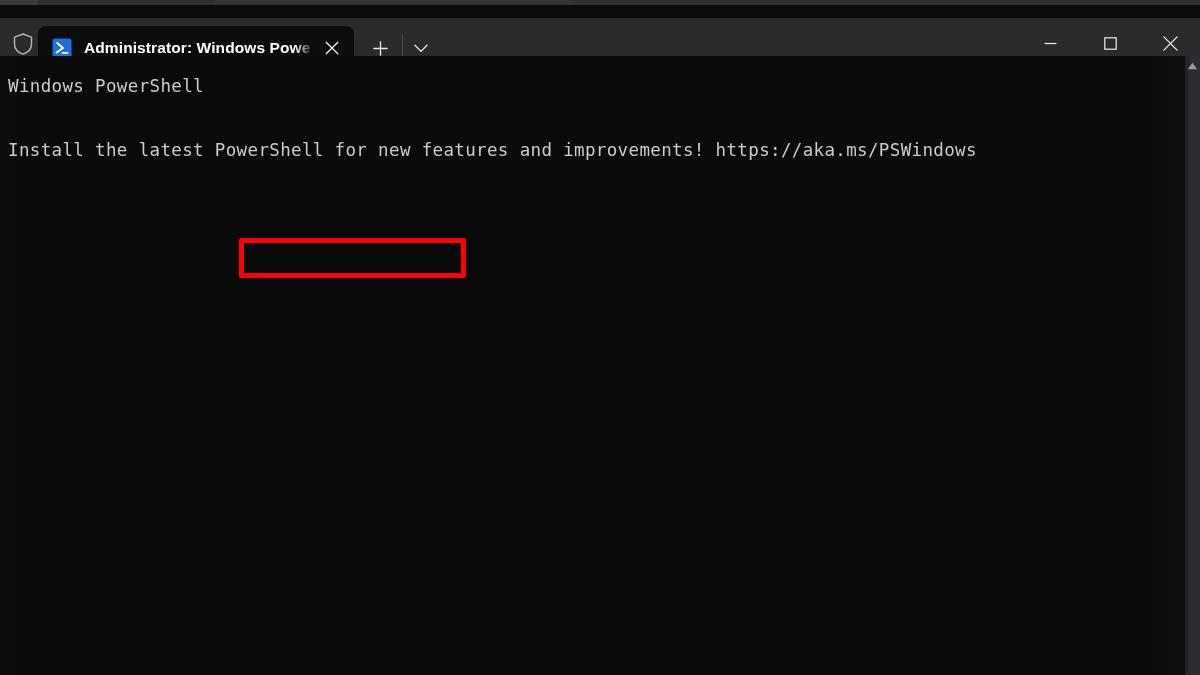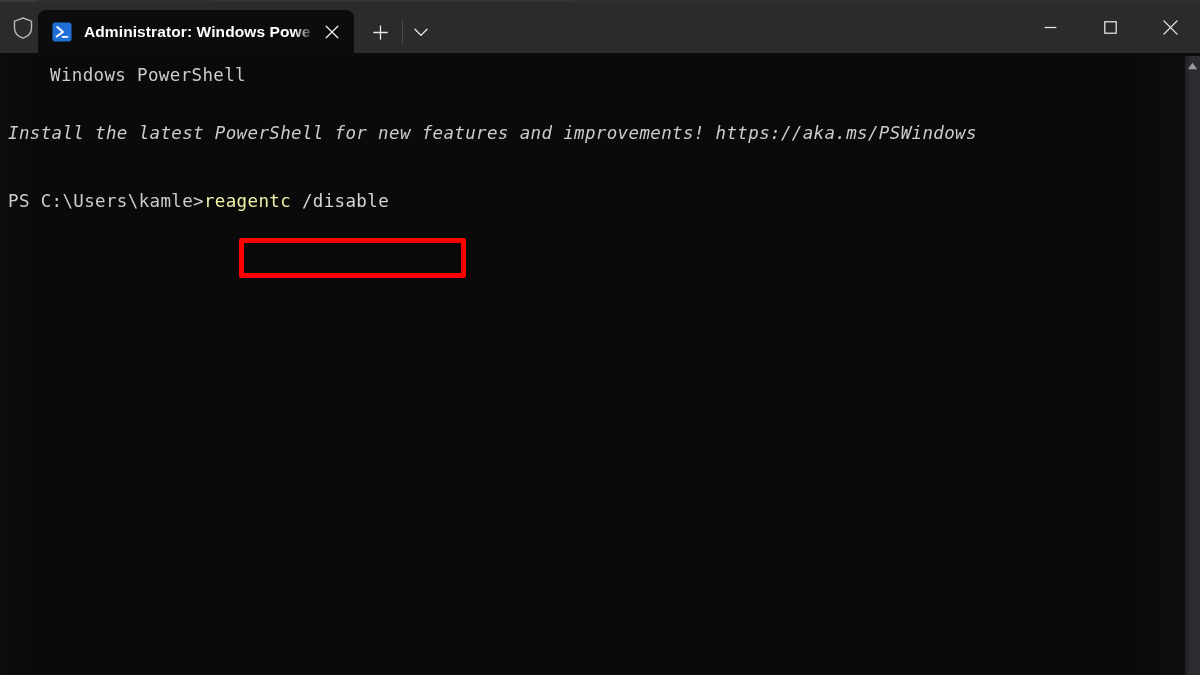--- a/index.html
+++ b/index.html
@@ -42,21 +42,21 @@
     position: absolute;
     top: 0; left: 215px;
     width: 360px;
     height: 4px;
     background: #343434;
   }
 
   
   .titlebar {
     position: absolute;
-    top: 2px; left: 0;
+    top: 18px; left: 0;
     width: 1200px;
     height: 51px;
     background: #2b2b2b;
     display: flex;
     align-items: flex-end;
   }
 
   .shield-slot {
     position: absolute;
     left: 10px;
@@ -183,23 +183,23 @@
   .line {
     position: absolute;
     left: 0;
     white-space: pre;
     font-family: "DejaVu Sans Mono", "Liberation Mono", monospace;
     font-size: 17.5px;
     line-height: 21px;
     letter-spacing: 0.35px;
     color: #cccccc;
   }
-  .l0 { top: 9px; margin-left: 42px; }
+  .l0 { top: 20px; }
   .l1 { top: 33px; }
-  .l3 { top: 67px; font-style: italic; }
+  .l3 { top: 84px; }
   .l5 { top: 135px; }
 
   .cmd-token { color: #f0f0a8; }
   .arg-token { color: #d6d6d6; }
 
   .redbox {
     position: absolute;
     left: 239px;
     top: 182px;
     width: 227px;
@@ -303,21 +303,20 @@
   <div class="terminal">
     <div class="term-shade-a"></div>
 
     <div class="screen">
 
       <div class="line l0">Windows PowerShell</div>
 
 
       <div class="line l3">Install the latest PowerShell for new features and improvements! https://aka.ms/PSWindows</div>
 
-      <div class="line l5"><span>PS C:\Users\kamle&gt;</span><span class="cmd-token">reagentc</span><span class="arg-token"> /disable</span></div>
 
     </div>
 
     <div class="redbox"></div>
   </div>
 
   <div class="scrollbar">
     <div class="scroll-track-dark"></div>
     <div class="scroll-up">
       <svg width="11" height="8" viewBox="0 0 11 8">

